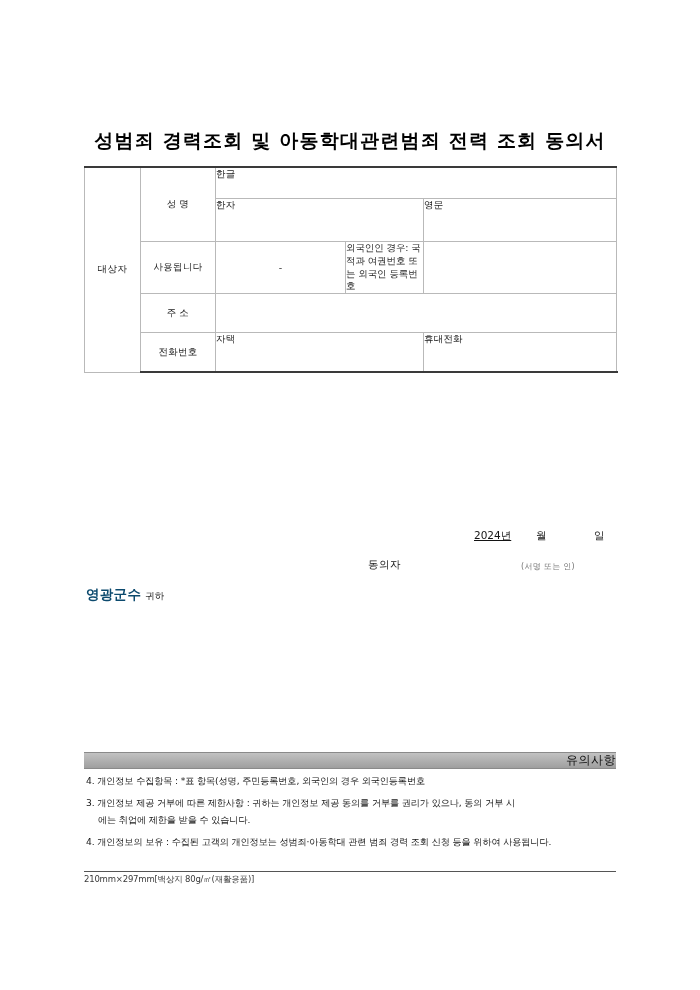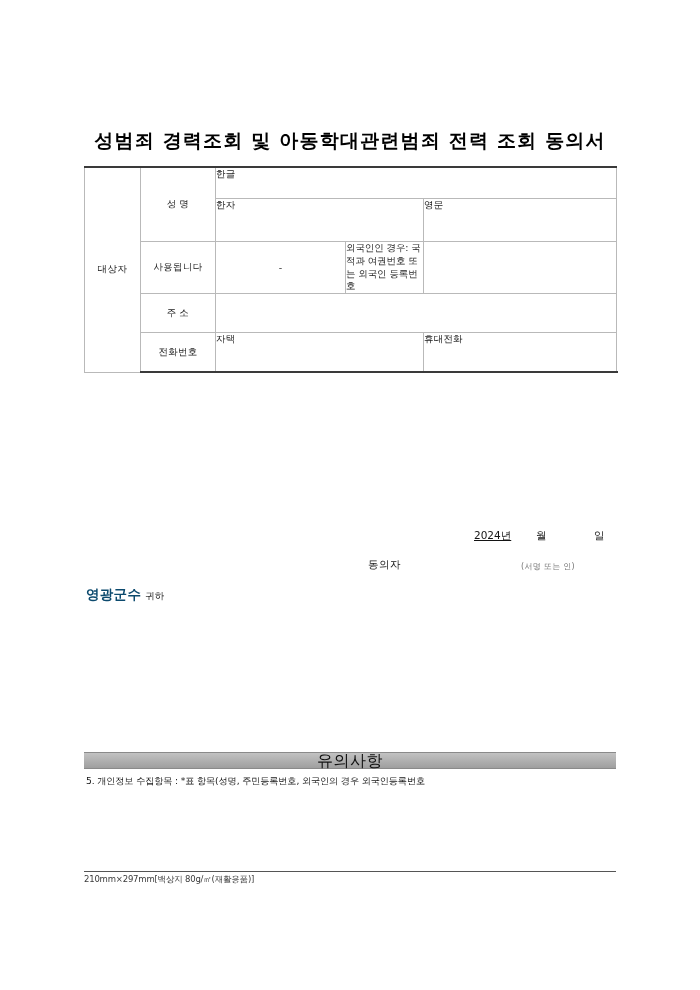--- a/index.html
+++ b/index.html
@@ -160,22 +160,22 @@
   }
 
   
   .notice-header {
     position: absolute;
     left: 84px;
     top: 752px;
     width: 532px;
     height: 15px;
     line-height: 15px;
-    text-align: center;
-    font-size: 16px;
+    text-align: right;
+    font-size: 12px;
     color: #101010;
     letter-spacing: 0.5px;
     background: linear-gradient(#c2c2c2, #9f9f9f);
     border-top: 1px solid #8a8a8a;
     border-bottom: 1px solid #8a8a8a;
   }
   .notice-list {
     position: absolute;
     left: 86px;
     top: 772px;
@@ -281,21 +281,28 @@
   </div>
 
   <div class="recipient">
     <span class="r-name">영광군수</span><span class="r-suffix">귀하</span>
   </div>
 
   <div class="notice-header">유의사항</div>
 
   <div class="notice-list">
     <div class="notice-item">
-      <span>5. 개인정보 수집항목 : *표 항목(성명, 주민등록번호, 외국인의 경우 외국인등록번호</span>
+      <span>4. 개인정보 수집항목 : *표 항목(성명, 주민등록번호, 외국인의 경우 외국인등록번호</span>
+    </div>
+    <div class="notice-item">
+      <span>3. 개인정보 제공 거부에 따른 제한사항 : 귀하는 개인정보 제공 동의를 거부를 권리가 있으나, 동의 거부 시</span>
+      <span class="n-cont">에는 취업에 제한을 받을 수 있습니다.</span>
+    </div>
+    <div class="notice-item">
+      <span>4. 개인정보의 보유 : 수집된 고객의 개인정보는 성범죄·아동학대 관련 범죄 경력 조회 신청 등을 위하여 사용됩니다.</span>
     </div>
   </div>
 
   <div class="notice-rule"></div>
 
   <div class="paper-spec">210mm×297mm[백상지 80g/㎡(재활용품)]</div>
 
 </div>
 
 </body></html>

